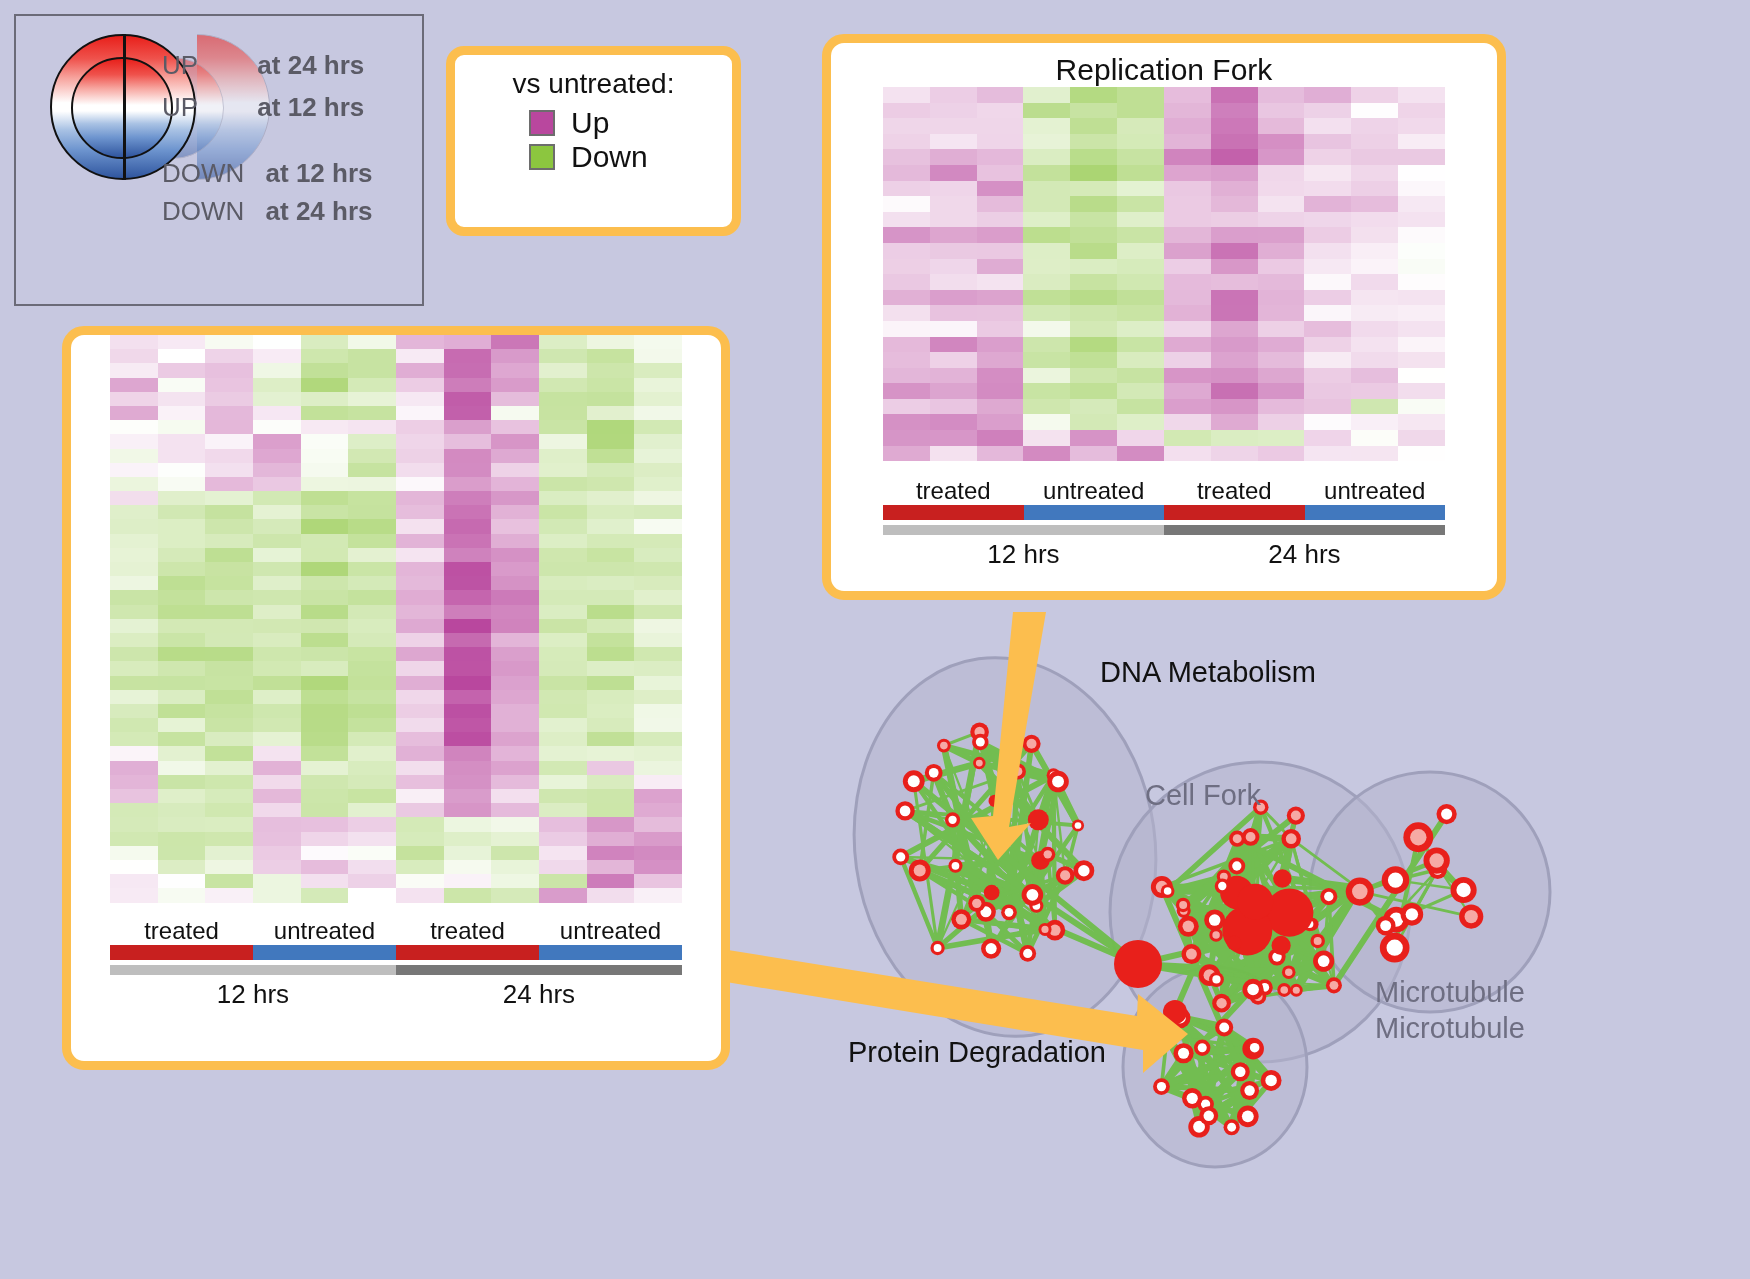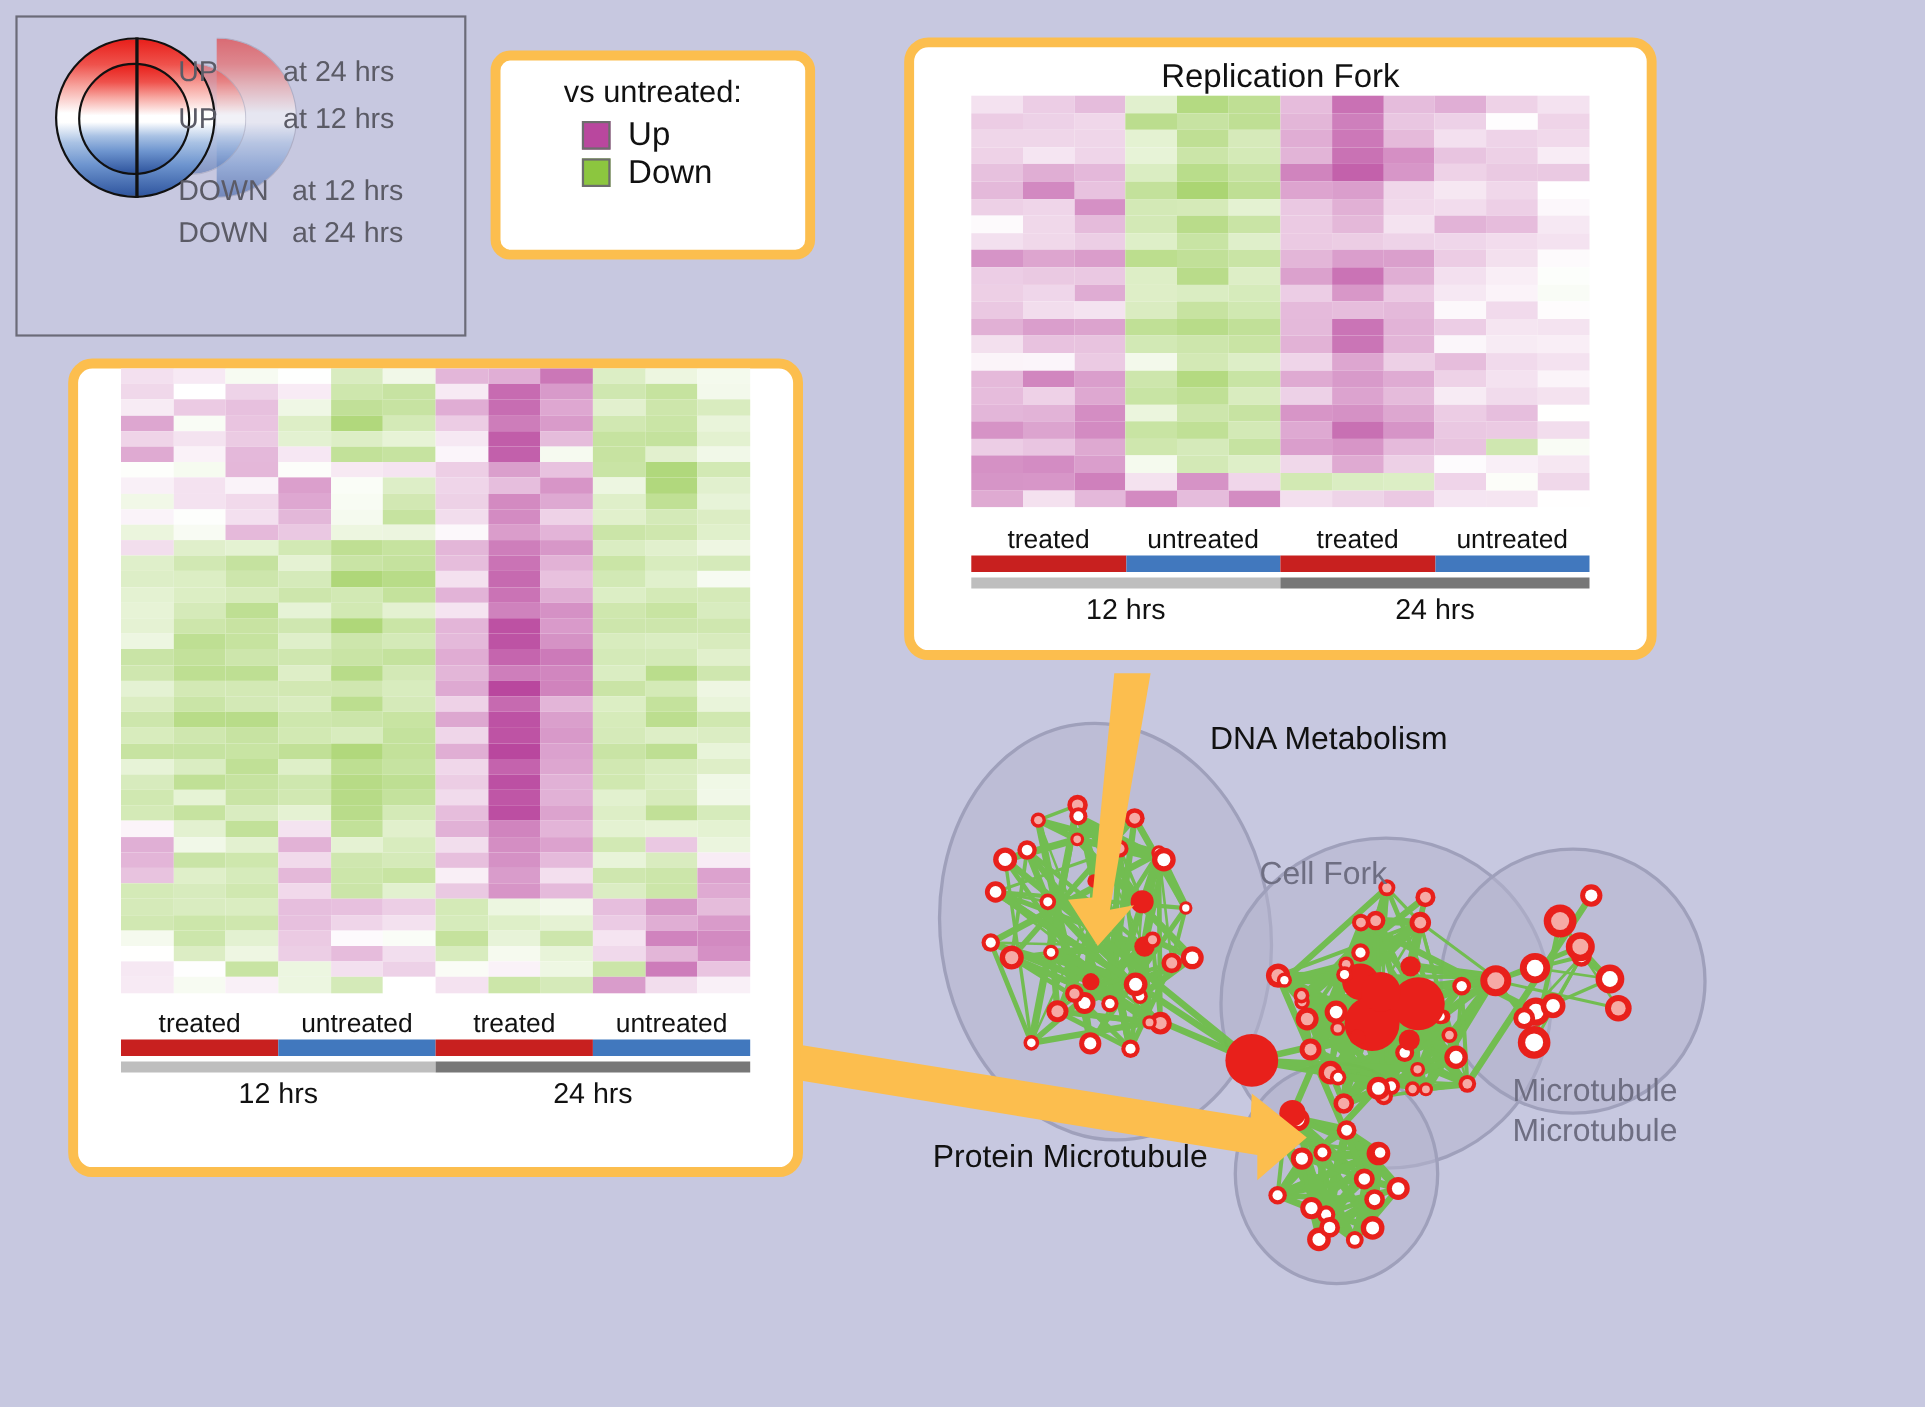--- a/index.html
+++ b/index.html
@@ -36,21 +36,21 @@
   }
   .key-inner-ghost{
     position:absolute;left:72px;top:23px;width:102px;height:102px;border-radius:50%;
     box-sizing:border-box;clip-path:inset(0 0 0 50%);
     border:1.2px solid #9a9ab0;opacity:.45;
     background:linear-gradient(to bottom,#e8201b 0%,#ef524c 16%,#f7a6a0 30%,#ffffff 47%,#ffffff 53%,#a9c2e4 66%,#6e95cf 80%,#30569f 100%);
   }
   .key-div{position:absolute;left:73px;top:0px;width:2.5px;height:146px;background:#111;}
   .key-row{position:absolute;color:#5b5b66;font-size:26px;white-space:nowrap;}
   .key-row .dir{display:inline-block;}
-  .key-row .tm{display:inline-block;}
+  .key-row .tm{display:inline-block;font-weight:bold;}
   .key-foot{
     position:absolute;left:0;right:0;top:190px;text-align:center;
     color:#5b5b66;font-size:26px;line-height:34px;
   }
 
   
   .legendbox{
     position:absolute;left:446px;top:46px;width:295px;height:190px;
     background:#fff;border:9px solid #fcbe4e;border-radius:18px;box-sizing:border-box;
   }
@@ -1540,21 +1540,21 @@
       <span>DNA Metabolism</span>
     </div>
     <div class="netlabel" id="lab-cc">
       <span>Cell Fork</span>
     </div>
     <div class="netlabel" id="lab-mt">
       <span>Microtubule</span>
       <span>Microtubule</span>
     </div>
     <div class="netlabel" id="lab-ub">
-      <span>Protein Microtubule</span>
+      <span>Protein Degradation</span>
     </div>
   </div>
 
   <svg id="arrows" width="1750" height="1279" style="position:absolute;left:0;top:0;pointer-events:none">
       <polygon points="1013,612 1046,612 1009,827 1031,823 998,860 971,818 993,816" fill="#fcbe4e"></polygon>
       <polygon points="728,950 1137,1016 1138,994 1188,1034 1143,1073 1143,1050 726,982" fill="#fcbe4e"></polygon>
     </svg>
 
 </div>
 

